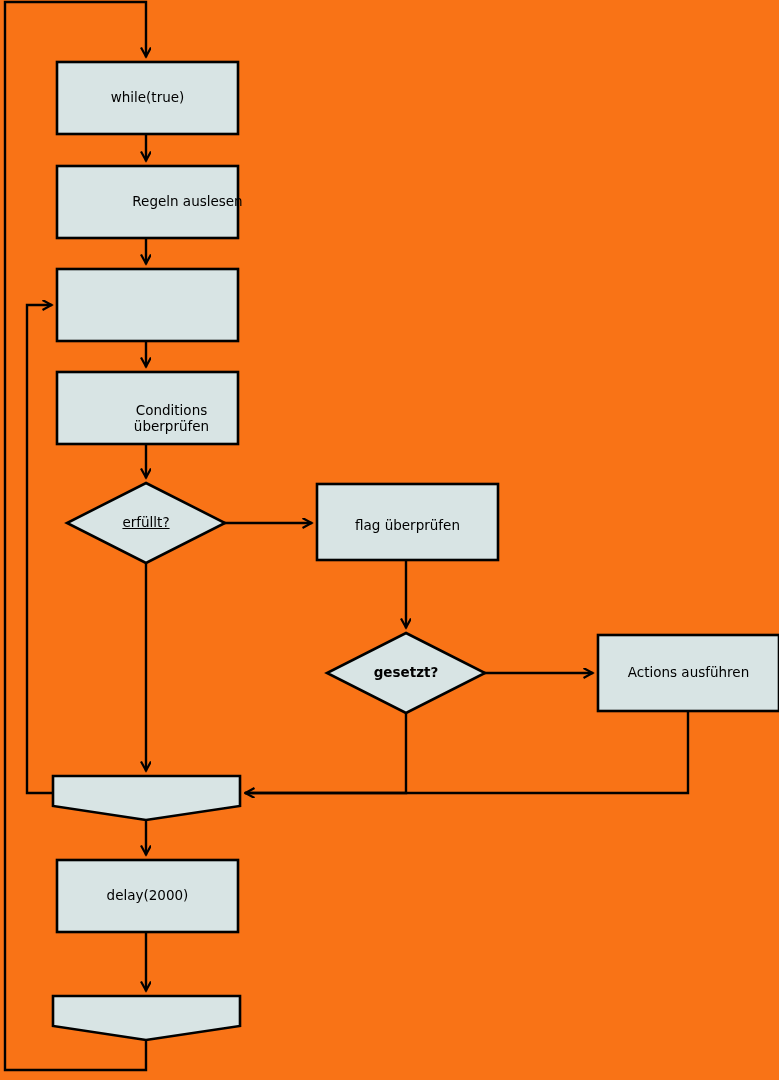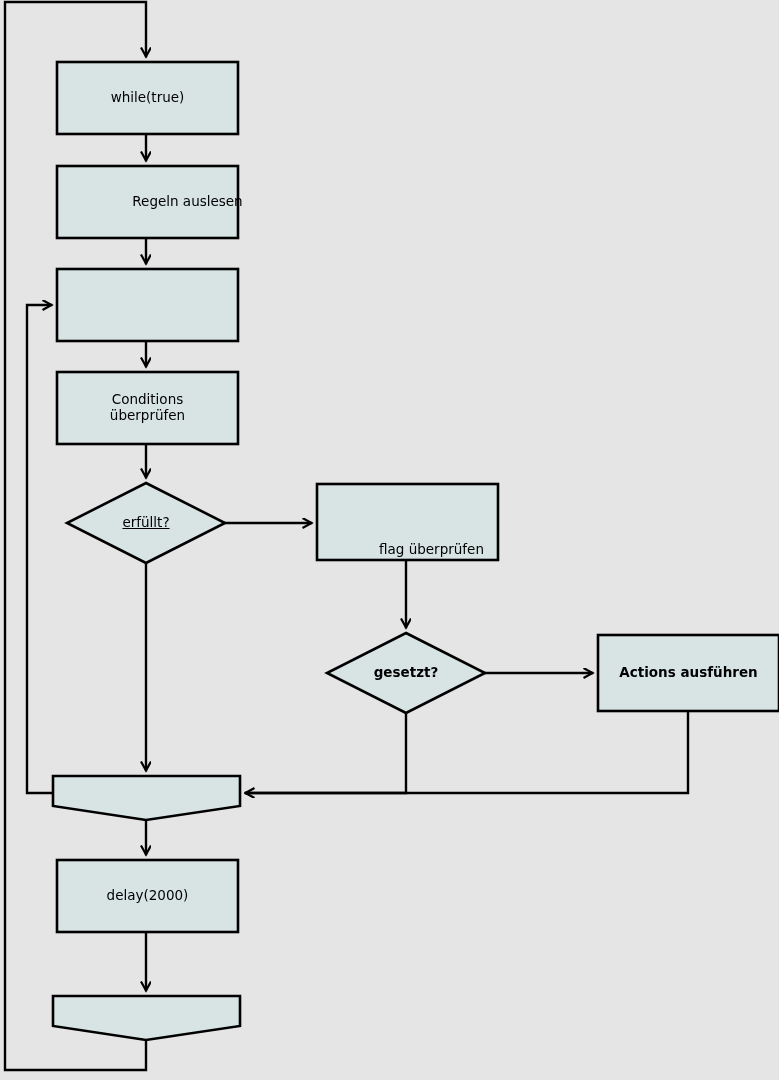--- a/index.html
+++ b/index.html
@@ -7,21 +7,21 @@
     padding: 0;
     background: #ffffff;
   }
   body {
     font-family: "DejaVu Sans", sans-serif;
   }
   #flowchart-root {
     position: relative;
     width: 779px;
     height: 1080px;
-    background: #e5e5e5;
+    background: #f97316;
     overflow: hidden;
   }
   #flow-svg {
     position: absolute;
     left: 0;
     top: 0;
     width: 779px;
     height: 1080px;
   }
   .node-label {
@@ -104,30 +104,30 @@
 
       <polygon points="53,996 240,996 240,1026 146,1040 53,1026"></polygon>
     </g>
   </svg>
 
   <div class="node-label" style="left:57px; top:62px; width:181px; height:72px;">while(true)</div>
 
   <div class="node-label" style="left:57px; top:166px; width:181px; height:72px;margin-left:40px;">Regeln auslesen</div>
 
 
-  <div class="node-label" style="left:57px; top:372px; width:181px; height:72px;">Conditions
+  <div class="node-label" style="left:57px; top:383px; width:181px; height:72px;padding-left:24px;">Conditions
 überprüfen</div>
 
   <div class="node-label" style="left:67px; top:483px; width:158px; height:80px;text-decoration:underline;">erfüllt?</div>
 
-  <div class="node-label" style="left:317px; top:508px; width:181px; height:84px;margin-left:24px;">flag überprüfen</div>
+  <div class="node-label" style="left:317px; top:484px; width:181px; height:84px;">flag überprüfen</div>
 
   <div class="node-label" style="left:327px; top:633px; width:158px; height:80px;font-weight:bold;">gesetzt?</div>
 
-  <div class="node-label" style="left:598px; top:635px; width:181px; height:76px;font-weight:bold;">Actions ausführen</div>
+  <div class="node-label" style="left:598px; top:635px; width:181px; height:76px;">Actions ausführen</div>
 
   <div class="node-label" style="left:53px; top:776px; width:187px; height:34px;"></div>
 
   <div class="node-label" style="left:57px; top:860px; width:181px; height:72px;">delay(2000)</div>
 
   <div class="node-label" style="left:53px; top:996px; width:187px; height:34px;"></div>
 
 </div>
 
 </body></html>

